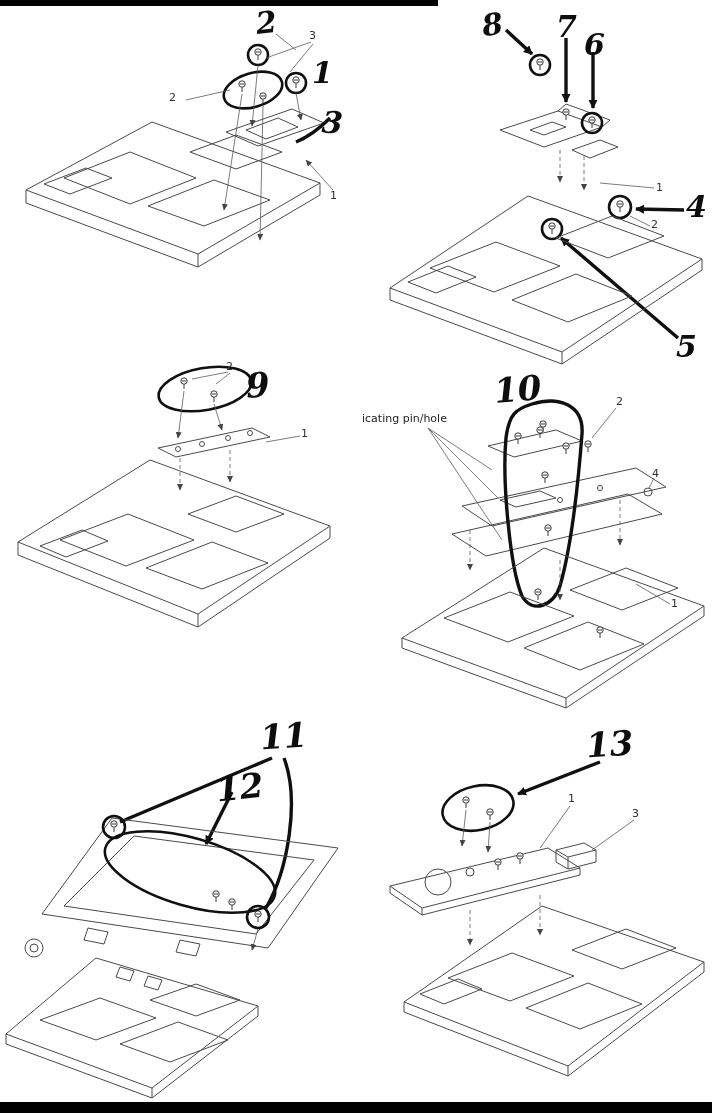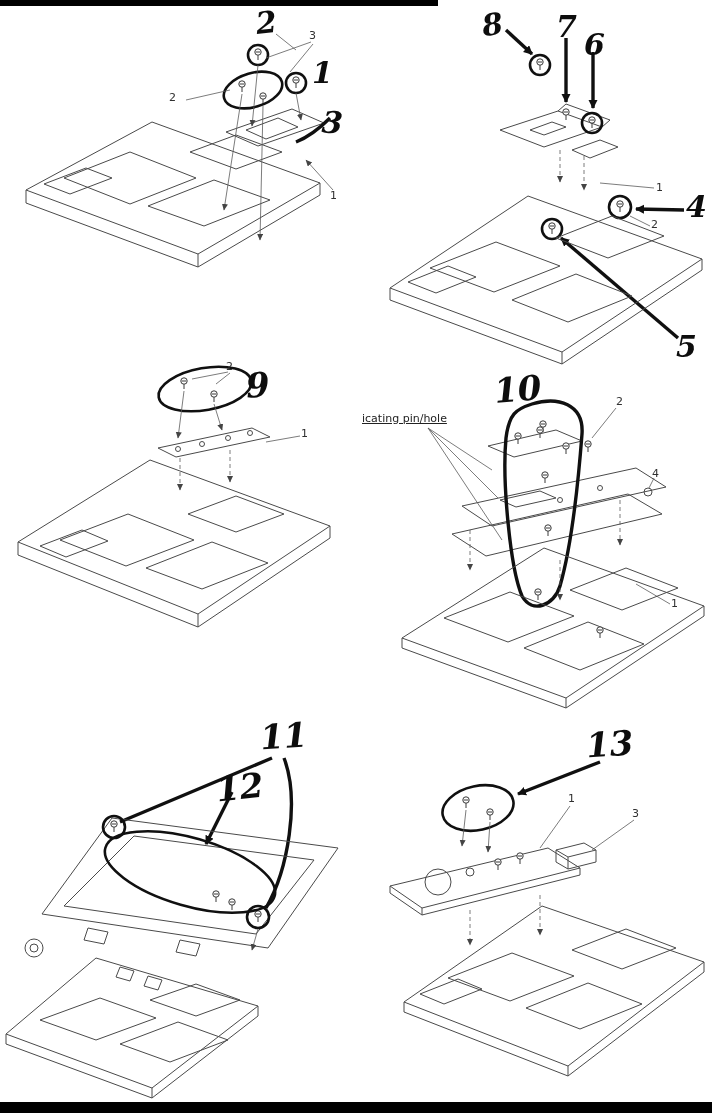--- a/index.html
+++ b/index.html
@@ -235,21 +235,21 @@
   </div>
 
   <div class="panel-labels">
     <span class="lbl small" style="left:226px; top:361px;">2</span>
     <span class="lbl large xlarge" style="left:246px; top:368px; transform:rotate(-4deg);">9</span>
     <span class="lbl small" style="left:301px; top:428px;">1</span>
   </div>
 
   <div class="panel-labels">
     <span class="lbl large xlarge" style="left:494px; top:372px; transform:rotate(-5deg);">10</span>
-    <span class="lbl note" style="left:362px; top:413px;text-decoration:underline;">icating pin/hole</span>
+    <span class="lbl note" style="left:362px; top:413px;">icating pin/hole</span>
     <span class="lbl small" style="left:616px; top:396px;">2</span>
     <span class="lbl small" style="left:652px; top:468px;">4</span>
     <span class="lbl small" style="left:671px; top:598px;">1</span>
   </div>
 
   <div class="panel-labels">
     <span class="lbl large xlarge" style="left:260px; top:719px; transform:rotate(-4deg);">11</span>
     <span class="lbl large xlarge" style="left:216px; top:770px; transform:rotate(-6deg);">12</span>
   </div>
 

